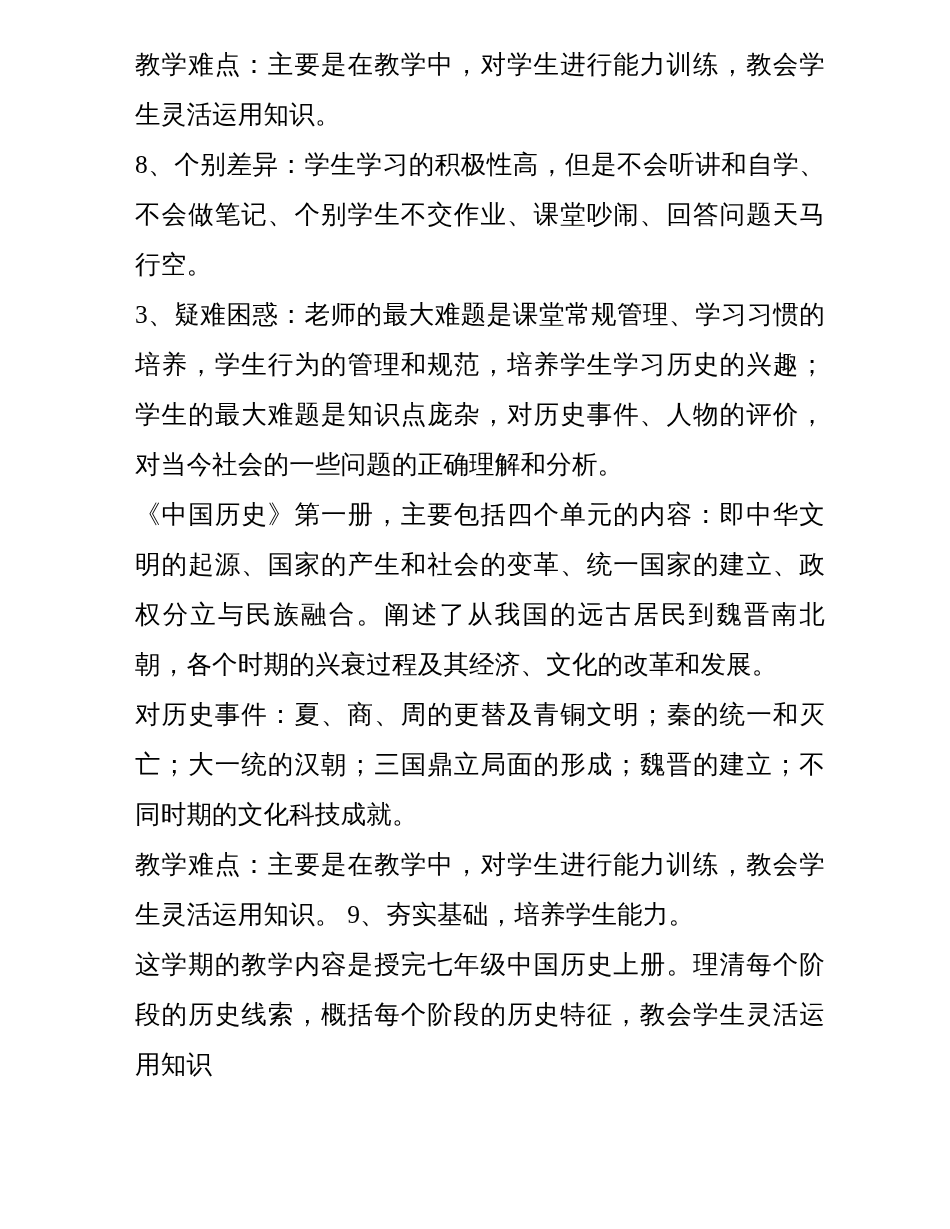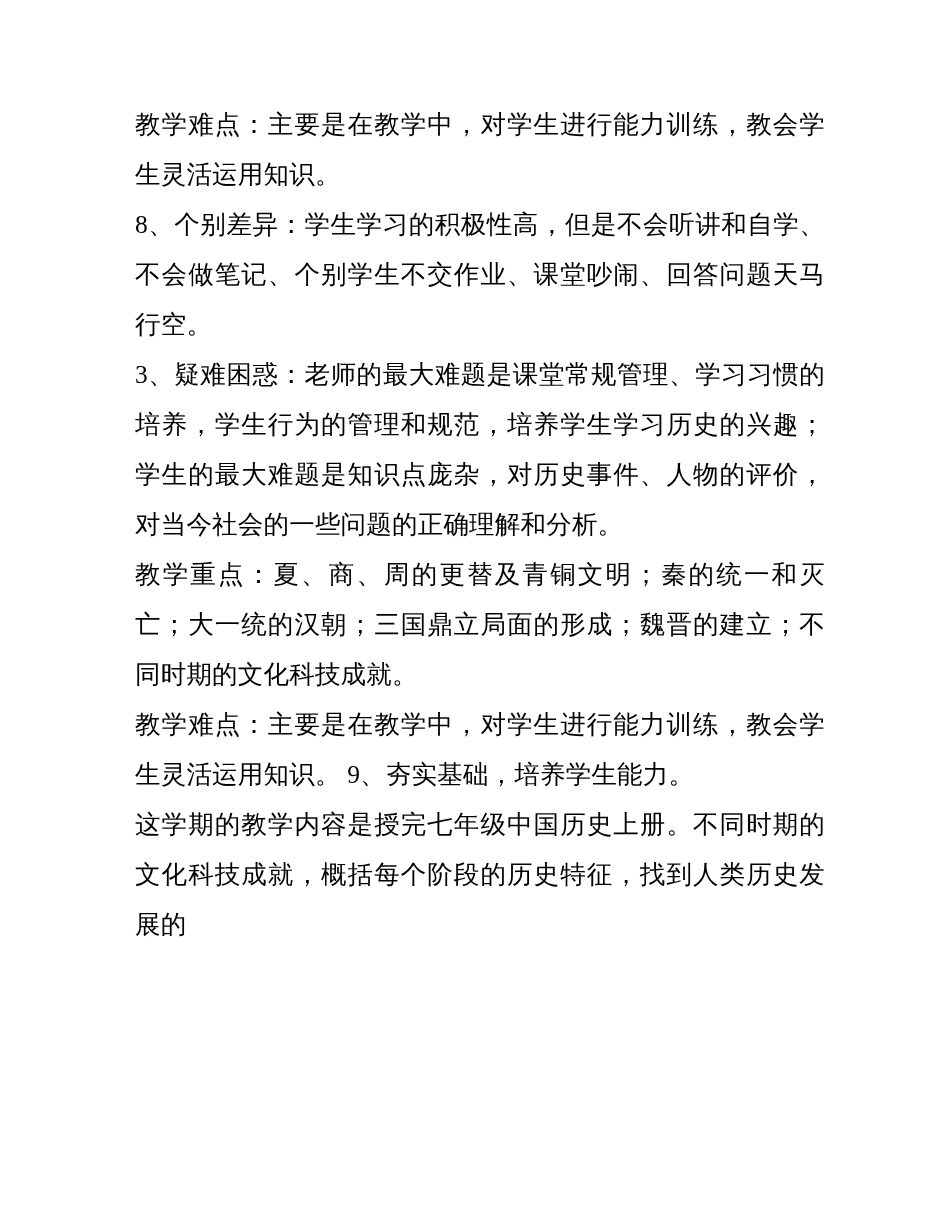--- a/index.html
+++ b/index.html
@@ -11,21 +11,21 @@
     width: 950px;
     height: 1229px;
     font-family: "Liberation Serif", "DejaVu Serif", serif;
     color: #000000;
     overflow: hidden;
   }
   .page {
     width: 950px;
     height: 1229px;
     box-sizing: border-box;
-    padding: 100px 135px 40px 135px;
+    padding: 40px 135px 40px 135px;
     background: #ffffff;
   }
   .doc-body {
     width: 690px;
   }
   .para {
     font-size: 25.5px;
     line-height: 50px;
     letter-spacing: 0.2px;
     text-align: justify;
@@ -36,17 +36,18 @@
   }
 </style>
 </head>
 <body>
 
 <div class="page">
   <div class="doc-body">
     <p class="para">教学难点：主要是在教学中，对学生进行能力训练，教会学生灵活运用知识。</p>
     <p class="para">8、个别差异：学生学习的积极性高，但是不会听讲和自学、不会做笔记、个别学生不交作业、课堂吵闹、回答问题天马行空。</p>
     <p class="para">3、疑难困惑：老师的最大难题是课堂常规管理、学习习惯的培养，学生行为的管理和规范，培养学生学习历史的兴趣；学生的最大难题是知识点庞杂，对历史事件、人物的评价，对当今社会的一些问题的正确理解和分析。</p>
-    <p class="para">教学重点：夏、商、周的更替及青铜文明；秦的统一和灭亡；大一统的汉朝；三国鼎立局面的形成；魏晋的建立；不同时期的文化科技成就。</p>
+    <p class="para">《中国历史》第一册，主要包括四个单元的内容：即中华文明的起源、国家的产生和社会的变革、统一国家的建立、政权分立与民族融合。阐述了从我国的远古居民到魏晋南北朝，各个时期的兴衰过程及其经济、文化的改革和发展。</p>
+    <p class="para">对历史事件：夏、商、周的更替及青铜文明；秦的统一和灭亡；大一统的汉朝；三国鼎立局面的形成；魏晋的建立；不同时期的文化科技成就。</p>
     <p class="para">教学难点：主要是在教学中，对学生进行能力训练，教会学生灵活运用知识。 9、夯实基础，培养学生能力。</p>
-    <p class="para">这学期的教学内容是授完七年级中国历史上册。不同时期的文化科技成就，概括每个阶段的历史特征，找到人类历史发展的</p>
+    <p class="para">这学期的教学内容是授完七年级中国历史上册。理清每个阶段的历史线索，概括每个阶段的历史特征，教会学生灵活运用知识</p>
   </div>
 </div>
 
 </body></html>

